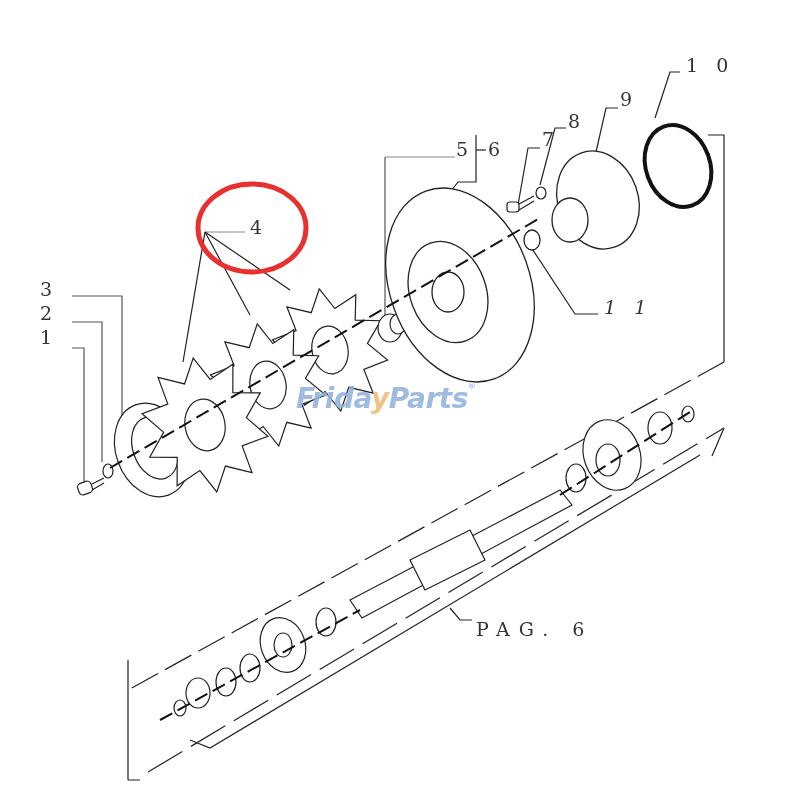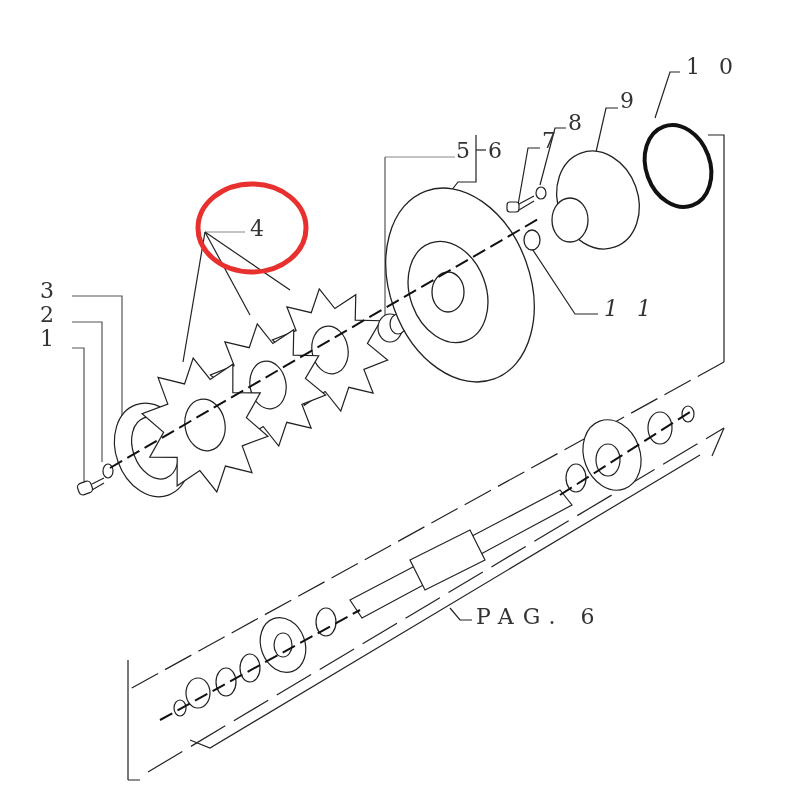--- a/index.html
+++ b/index.html
@@ -1,18 +1,18 @@
 <!DOCTYPE html>
 <html><head>
 <meta charset="utf-8">
 <style>
   html, body { margin:0; padding:0; background:#ffffff; }
   body { width:800px; height:800px; position:relative; overflow:hidden; font-family:"DejaVu Serif", serif; }
   .canvas { position:absolute; left:0; top:0; width:800px; height:800px; }
-  .lbl { position:absolute; font-family:"DejaVu Serif","Liberation Serif", serif; font-size:22px; color:#333; letter-spacing:6px; line-height:1; }
+  .lbl { position:absolute; font-family:"DejaVu Serif","Liberation Serif", serif; font-size:19px; color:#333; letter-spacing:6px; line-height:1; }
   .wm { position:absolute; left:296px; top:382px; font-family:"DejaVu Sans","Liberation Sans", sans-serif; font-weight:bold; font-style:italic; font-size:28px; letter-spacing:-0.5px; color:#8fb0dc; opacity:0.85; }
   .wm .v { color:#f0b870; }
   .wm sup { font-size:8px; color:#8fb0dc; font-style:normal; vertical-align:top; }
   svg { position:absolute; left:0; top:0; }
 </style>
 </head>
 <body>
 
 <div class="canvas">
 <svg width="800" height="800" viewBox="0 0 800 800">
@@ -131,15 +131,16 @@
 <div class="lbl" style="left:40px;top:304px;">2</div>
 <div class="lbl" style="left:40px;top:328px;">1</div>
 <div class="lbl" style="left:250px;top:218px;">4</div>
 <div class="lbl" style="left:456px;top:140px;">5</div>
 <div class="lbl" style="left:488px;top:140px;">6</div>
 <div class="lbl" style="left:542px;top:130px;">7</div>
 <div class="lbl" style="left:568px;top:112px;">8</div>
 <div class="lbl" style="left:620px;top:90px;">9</div>
 <div class="lbl" style="left:686px;top:56px;">1 0</div>
 <div class="lbl" style="left:604px;top:298px;font-style:italic;">1 1</div>
-<div class="lbl" style="left:476px;top:606px;letter-spacing:9px;">PAG.  6</div>
+<div class="lbl" style="left:476px;top:620px;letter-spacing:9px;">PAG.  6</div>
 
+<div class="wm"><span>Frida</span><span class="v">y</span><span>Parts</span><sup>®</sup></div>
 </div>
 
 </body></html>

